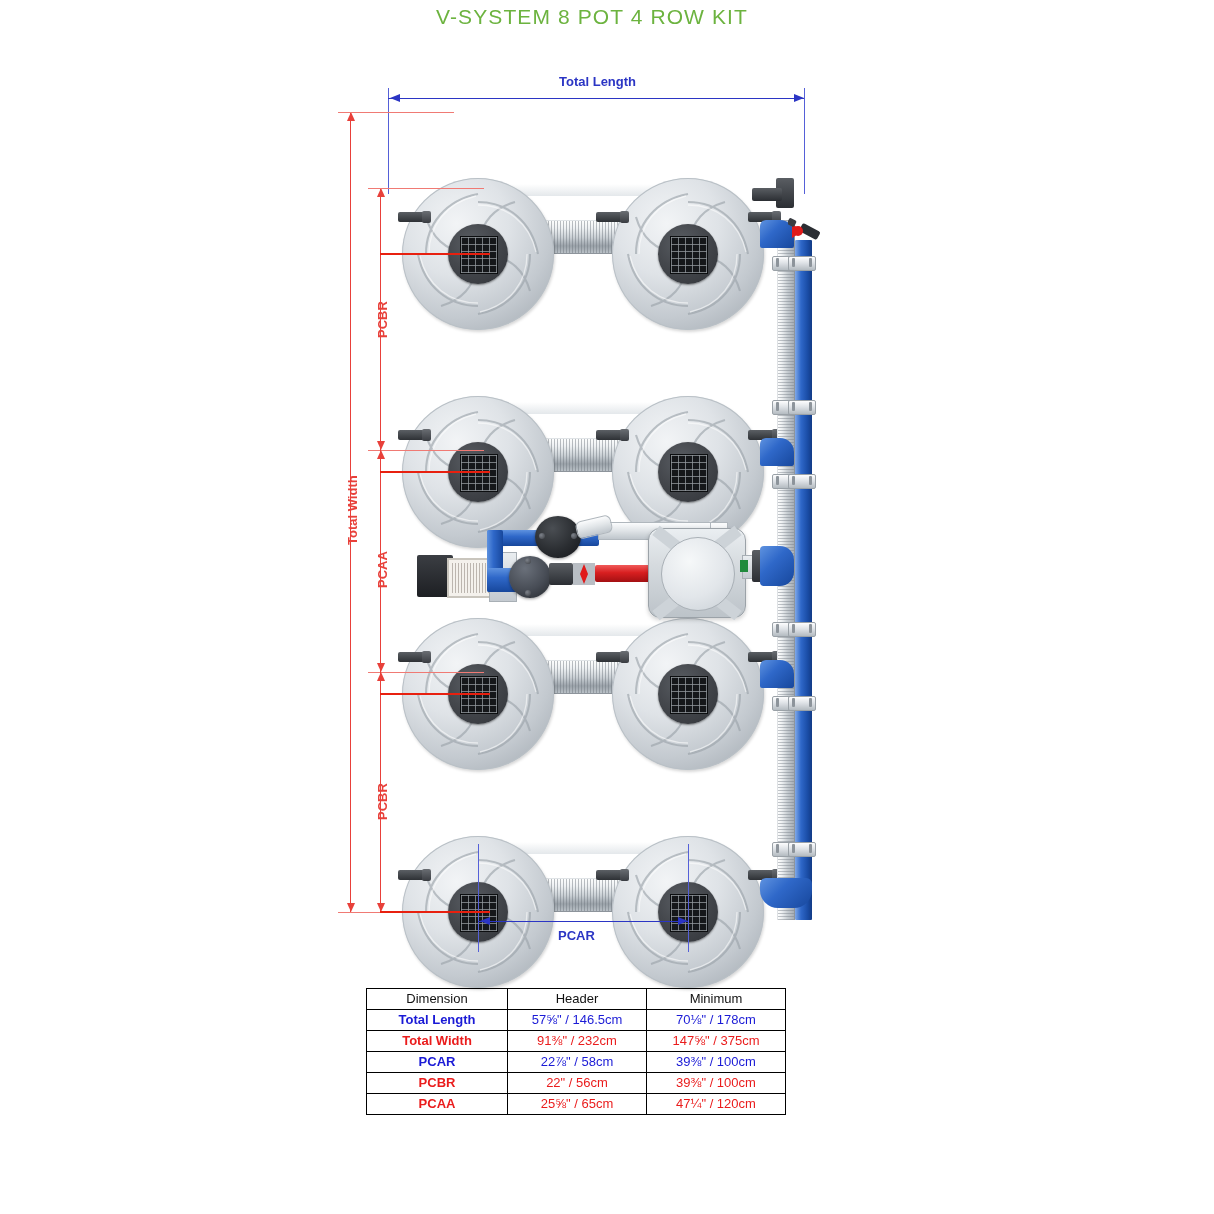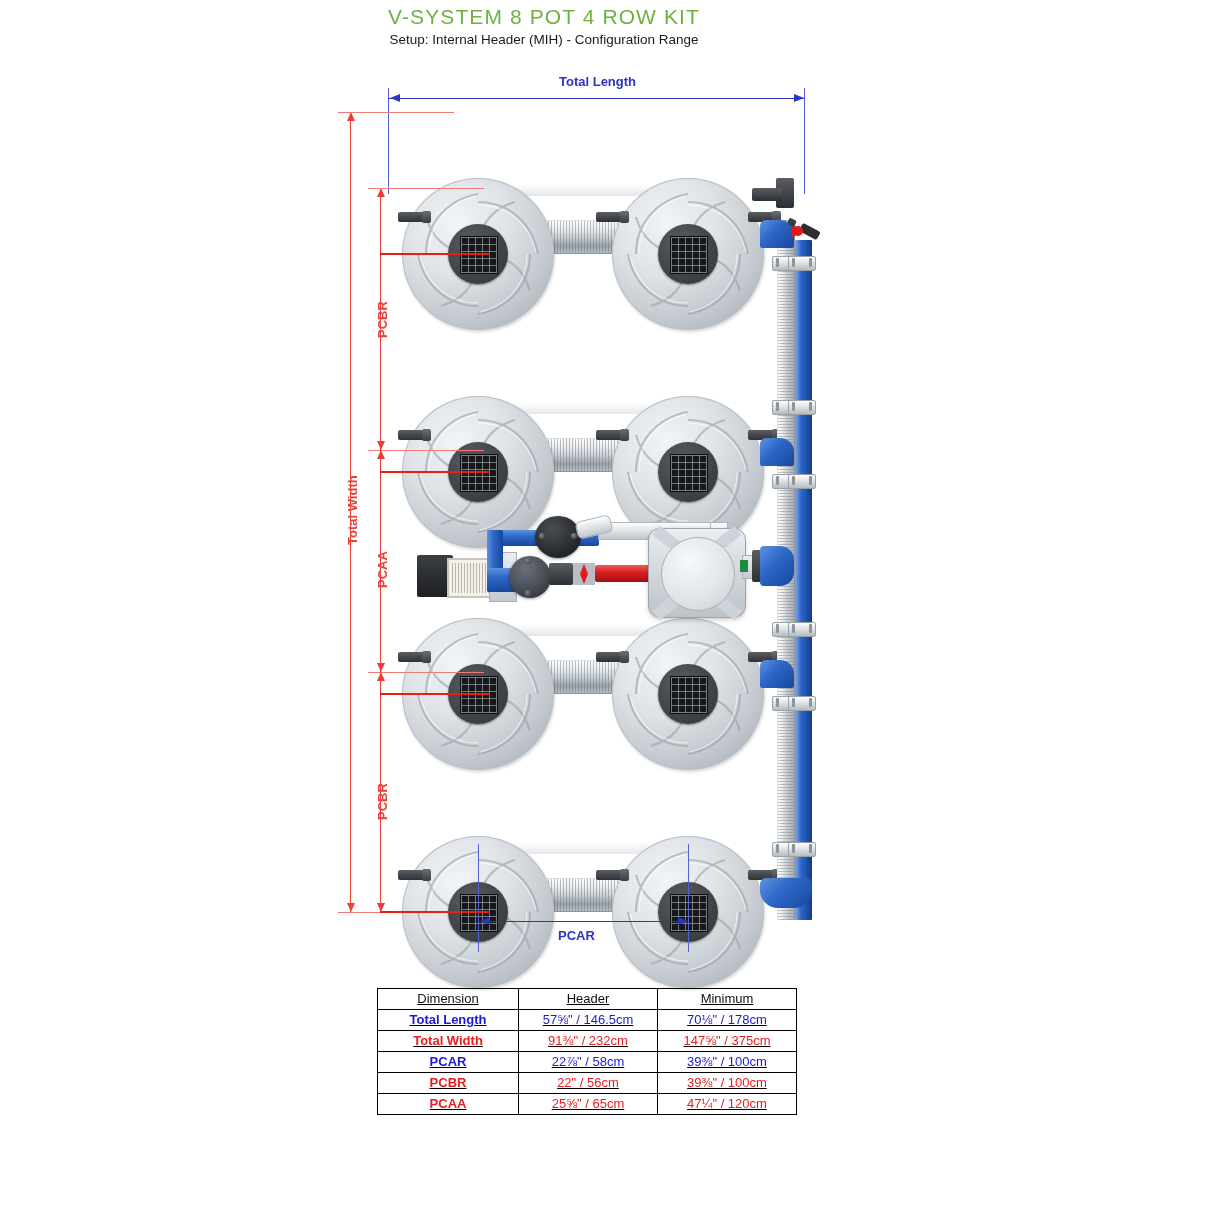--- a/index.html
+++ b/index.html
@@ -1,21 +1,21 @@
 <!DOCTYPE html>
 <html><head>
 <meta charset="utf-8">
 <style>
   html,body{margin:0;padding:0;background:#ffffff;}
   body{width:1214px;height:1214px;position:relative;
        font-family:"Liberation Sans","DejaVu Sans",sans-serif;
        -webkit-font-smoothing:antialiased;overflow:hidden;}
 
   
-  #header{position:absolute;left:0;top:0;width:1088px;text-align:center;}
+  #header{position:absolute;left:0;top:0;width:1088px;text-align:center;padding-left:48px;}
   #title{font-size:21px;letter-spacing:1.1px;color:#6cb33f;font-weight:400;
          line-height:26px;padding-top:4px;}
   #subtitle{font-size:13.5px;color:#1a1a1a;line-height:18px;padding-top:1px;}
 
   
   #stage{position:absolute;left:0;top:60px;width:1214px;height:910px;}
 
   
   .abs{position:absolute;}
 
@@ -120,34 +120,33 @@
   .arw-dn{border-left:4px solid transparent;border-right:4px solid transparent;border-top:9px solid #e8403a;}
   .arw-lt{border-top:4px solid transparent;border-bottom:4px solid transparent;border-right:10px solid #2b35c4;}
   .arw-rt{border-top:4px solid transparent;border-bottom:4px solid transparent;border-left:10px solid #2b35c4;}
 
   .dim-label{position:absolute;font-size:13px;font-weight:700;white-space:nowrap;}
   .dim-label.red{color:#e8403a;}
   .dim-label.blue{color:#2b35c4;}
   .rot{transform:rotate(-90deg);transform-origin:left top;}
 
   
-  #tbl-wrap{position:absolute;left:377px;top:988px;text-decoration:underline;}
+  #tbl-wrap{position:absolute;left:366px;top:988px;}
   table{border-collapse:collapse;font-size:13px;}
   table td{border:1px solid #000;text-align:center;height:20px;padding:0 6px;line-height:20px;
            white-space:nowrap;}
   thead td{font-weight:400;color:#111;}
   td.lbl{font-weight:700;width:128px;}
   td.val{width:126px;}
 </style>
 </head>
 <body>
 
 <div id="header">
   <div id="title" style="color: rgb(108, 179, 63);">V-SYSTEM 8 POT 4 ROW KIT</div>
-  <div id="subtitle">Setup: Internal Header (MIH) - Configuration Range</div>
 </div>
 
 <div id="stage">
 
   <div class="rowpipe" style="left:486px;top:160px;width:200px;height:32px;">
       <div class="ribs"></div>
     </div>
   <div class="rowpipe-top" style="left:500px;top:124px;width:178px;"></div>
   <div class="pot" style="left:402px;top:118px;">
     <div class="vane">

